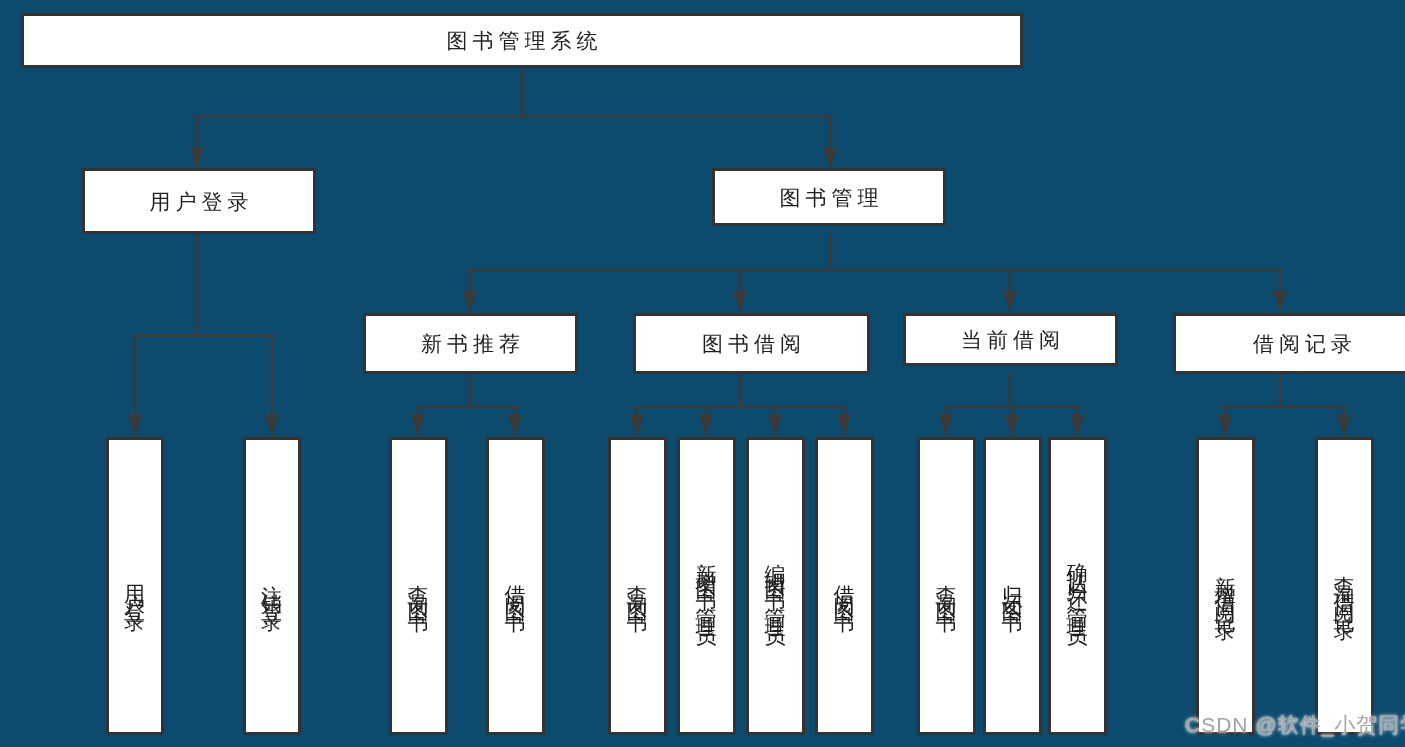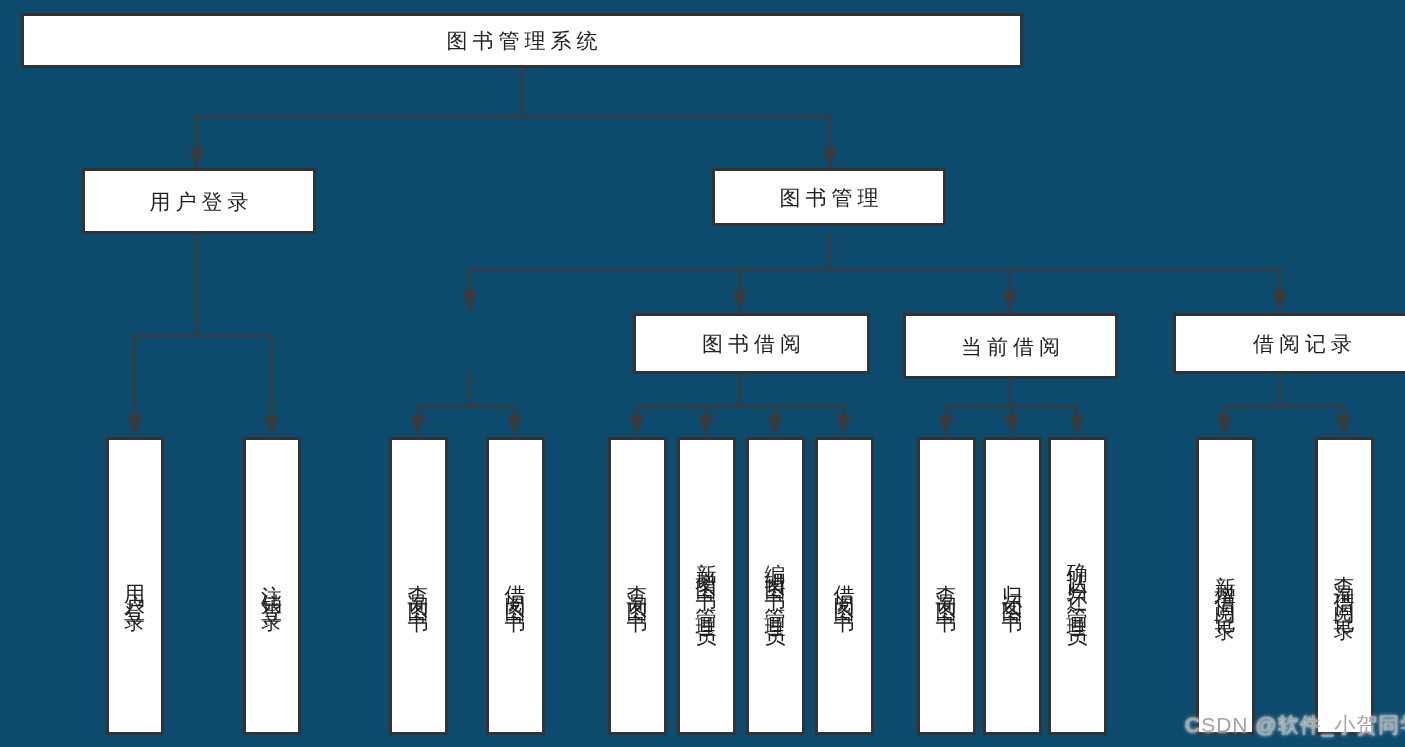--- a/index.html
+++ b/index.html
@@ -110,24 +110,27 @@
     <span class="h-label">图书管理系统</span>
   </div>
 
   <div class="node" style="left:82px; top:168px; width:234px; height:66px">
     <span class="h-label">用户登录</span>
   </div>
   <div class="node" style="left:712px; top:168px; width:234px; height:58px">
     <span class="h-label">图书管理</span>
   </div>
 
+  <div class="node" style="left:363px; top:313px; width:215px; height:61px">
+    <span class="h-label">新书推荐</span>
+  </div>
   <div class="node" style="left:633px; top:313px; width:237px; height:61px">
     <span class="h-label">图书借阅</span>
   </div>
-  <div class="node" style="left:903px; top:313px; width:215px; height:66px">
+  <div class="node" style="left:903px; top:313px; width:215px; height:53px">
     <span class="h-label">当前借阅</span>
   </div>
   <div class="node" style="left:1173px; top:313px; width:259px; height:61px">
     <span class="h-label">借阅记录</span>
   </div>
 
   <div class="node leaf" style="left:106px; top:437px; width:58px; height:298px">
     <span class="v-label">用户登录</span>
   </div>
   <div class="node leaf" style="left:243px; top:437px; width:58px; height:298px">

